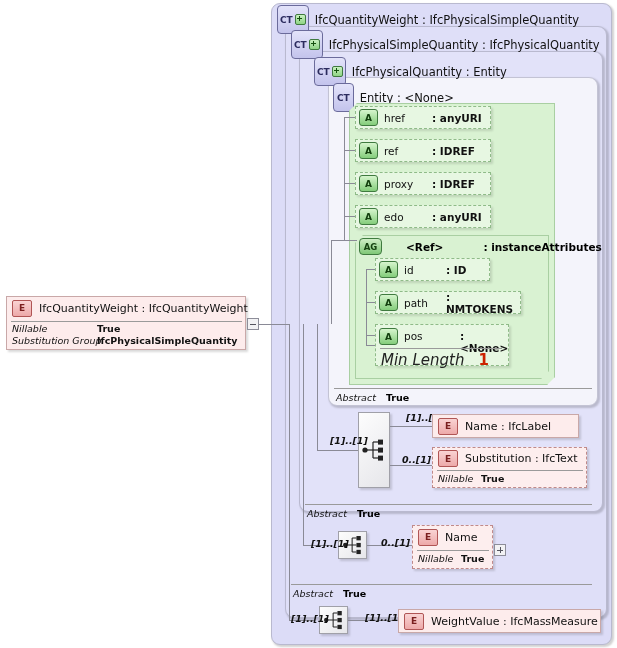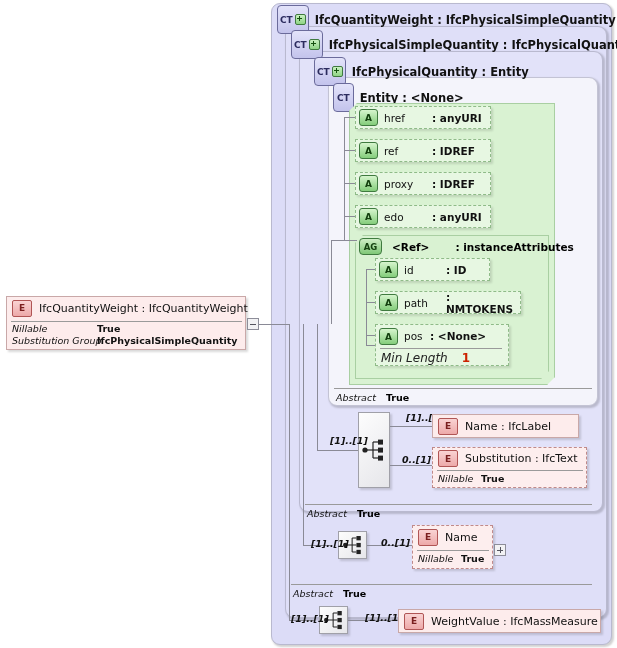--- a/index.html
+++ b/index.html
@@ -21,40 +21,40 @@
   .badge{display:inline-flex;align-items:center;justify-content:center;
          box-sizing:border-box;height:29px;border:1px solid #6b6b9b;border-radius:4px;
          background:linear-gradient(#e3e3fa,#c3c3ec);font-size:9px;font-weight:bold;
          color:#2b2b5e;padding:0 2px;letter-spacing:0;}
   .badge .plus{display:inline-block;width:9px;height:9px;margin-left:2px;
         border:1px solid #3f7a3f;border-radius:2px;background:linear-gradient(#c8f0c0,#8fd486);
         position:relative;}
   .badge .plus:before,.badge .plus:after{content:"";position:absolute;background:#14500f;}
   .badge .plus:before{left:1px;top:3px;width:5px;height:1px;}
   .badge .plus:after{left:3px;top:1px;width:1px;height:5px;}
-  .ct-title{font-size:11.5px;font-weight:bold;color:#111;}
+  .ct-title{font-size:11.5px;font-weight:normal;color:#111;}
 
   
   .attrpanel{position:absolute;box-sizing:border-box;background:#d9f2d2;
              border:1px solid #a9cfa2;box-shadow:1.5px 1.5px 2px rgba(0,0,0,.15);}
   .attrpanel.oct{clip-path:polygon(8px 0,100% 0,100% calc(100% - 8px),calc(100% - 8px) 100%,0 100%,0 8px);}
 
   
   .attr{position:absolute;box-sizing:border-box;height:23px;background:#e7f7e2;
         border:1px dashed #8fbb88;display:flex;align-items:center;padding-left:3px;
         box-shadow:1.5px 1.5px 2px rgba(0,0,0,.12);}
   .attr .abadge{width:17px;height:15px;flex:0 0 auto;margin-right:6px;
         border:1px solid #3f7a3f;border-radius:3px;
         background:linear-gradient(#d6f5cd,#84cd7b);
         display:flex;align-items:center;justify-content:center;
         font-size:9px;font-weight:bold;color:#14400f;}
   .attr .aname{font-size:10.5px;font-weight:normal;color:#111;}
   .attr .atype{font-size:10.5px;font-weight:bold;color:#111;position:absolute;}
 
-  .minlen{position:absolute;font-size:12px;font-style:italic;color:#222;}
+  .minlen{position:absolute;font-size:15px;font-style:italic;color:#222;}
   .minlen b{color:#cc2200;font-style:normal;font-weight:bold;margin-left:14px;}
   .hr{position:absolute;height:0;border-top:1px solid #9a9a9a;}
 
   
   .elem{position:absolute;box-sizing:border-box;background:#fdecec;
         border:1px solid #c9a8a8;box-shadow:1.5px 1.5px 2px rgba(0,0,0,.15);}
   .elem.dashed{border:1px dashed #c08a8a;background:#fdeeee;}
   .elem .ehead{display:flex;align-items:center;height:22px;padding-left:5px;gap:7px;}
   .elem .ebadge{width:18px;height:15px;flex:0 0 auto;border:1px solid #b05555;border-radius:2px;
         background:linear-gradient(#f9d3d3,#eda9a9);display:flex;align-items:center;
@@ -133,42 +133,42 @@
     <span class="aname">proxy</span>
     <span class="atype" style="left:76px;">: IDREF</span>
   </div>
   <div class="attr" style="left:355px;top:205px;width:136px;">
     <span class="abadge">A</span>
     <span class="aname">edo</span>
     <span class="atype" style="left:76px;">: anyURI</span>
   </div>
 
   <div class="attrpanel oct abs" style="left:355px;top:235px;width:194px;height:144px;"></div>
-  <div class="cthead" style="left:359px;top:238px;gap:10px;justify-content:center;">
+  <div class="cthead" style="left:359px;top:238px;gap:24px;justify-content:center;">
     <span class="abadge" style="width:21px;height:15px;border-radius:4px;font-size:8.5px;
           border:1px solid #3f7a3f;background:linear-gradient(#cfeec6,#7fc877);
           display:flex;align-items:center;justify-content:center;font-weight:bold;color:#14400f;">AG</span>
     <span style="font-size:10.5px;font-weight:bold;">&lt;Ref&gt;</span>
     <span style="font-size:10.5px;font-weight:bold;margin-left:16px;">: instanceAttributes</span>
   </div>
 
   <div class="attr" style="left:375px;top:258px;width:115px;">
     <span class="abadge">A</span>
     <span class="aname">id</span>
     <span class="atype" style="left:70px;">: ID</span>
   </div>
   <div class="attr" style="left:375px;top:291px;width:146px;">
     <span class="abadge">A</span>
     <span class="aname">path</span>
     <span class="atype" style="left:70px;">: NMTOKENS</span>
   </div>
   <div class="attr" style="left:375px;top:324px;width:134px;height:42px;align-items:flex-start;">
     <span class="abadge" style="margin-top:3px;">A</span>
     <span class="aname" style="margin-top:5px;">pos</span>
-    <span class="atype" style="left:54px;top:5px;">: &lt;None&gt;</span>
+    <span class="atype" style="left:84px;top:5px;">: &lt;None&gt;</span>
     <div class="hr" style="left:4px;top:23px;width:122px;"></div>
     <span class="minlen" style="left:5px;top:26px;">
       <span>Min Length</span><b>1</b>
     </span>
   </div>
 
   <div class="hr" style="left:334px;top:388px;width:258px;"></div>
   <div class="absrow" style="left:336px;top:391px;">
     <i>Abstract</i><b>True</b>
   </div>

